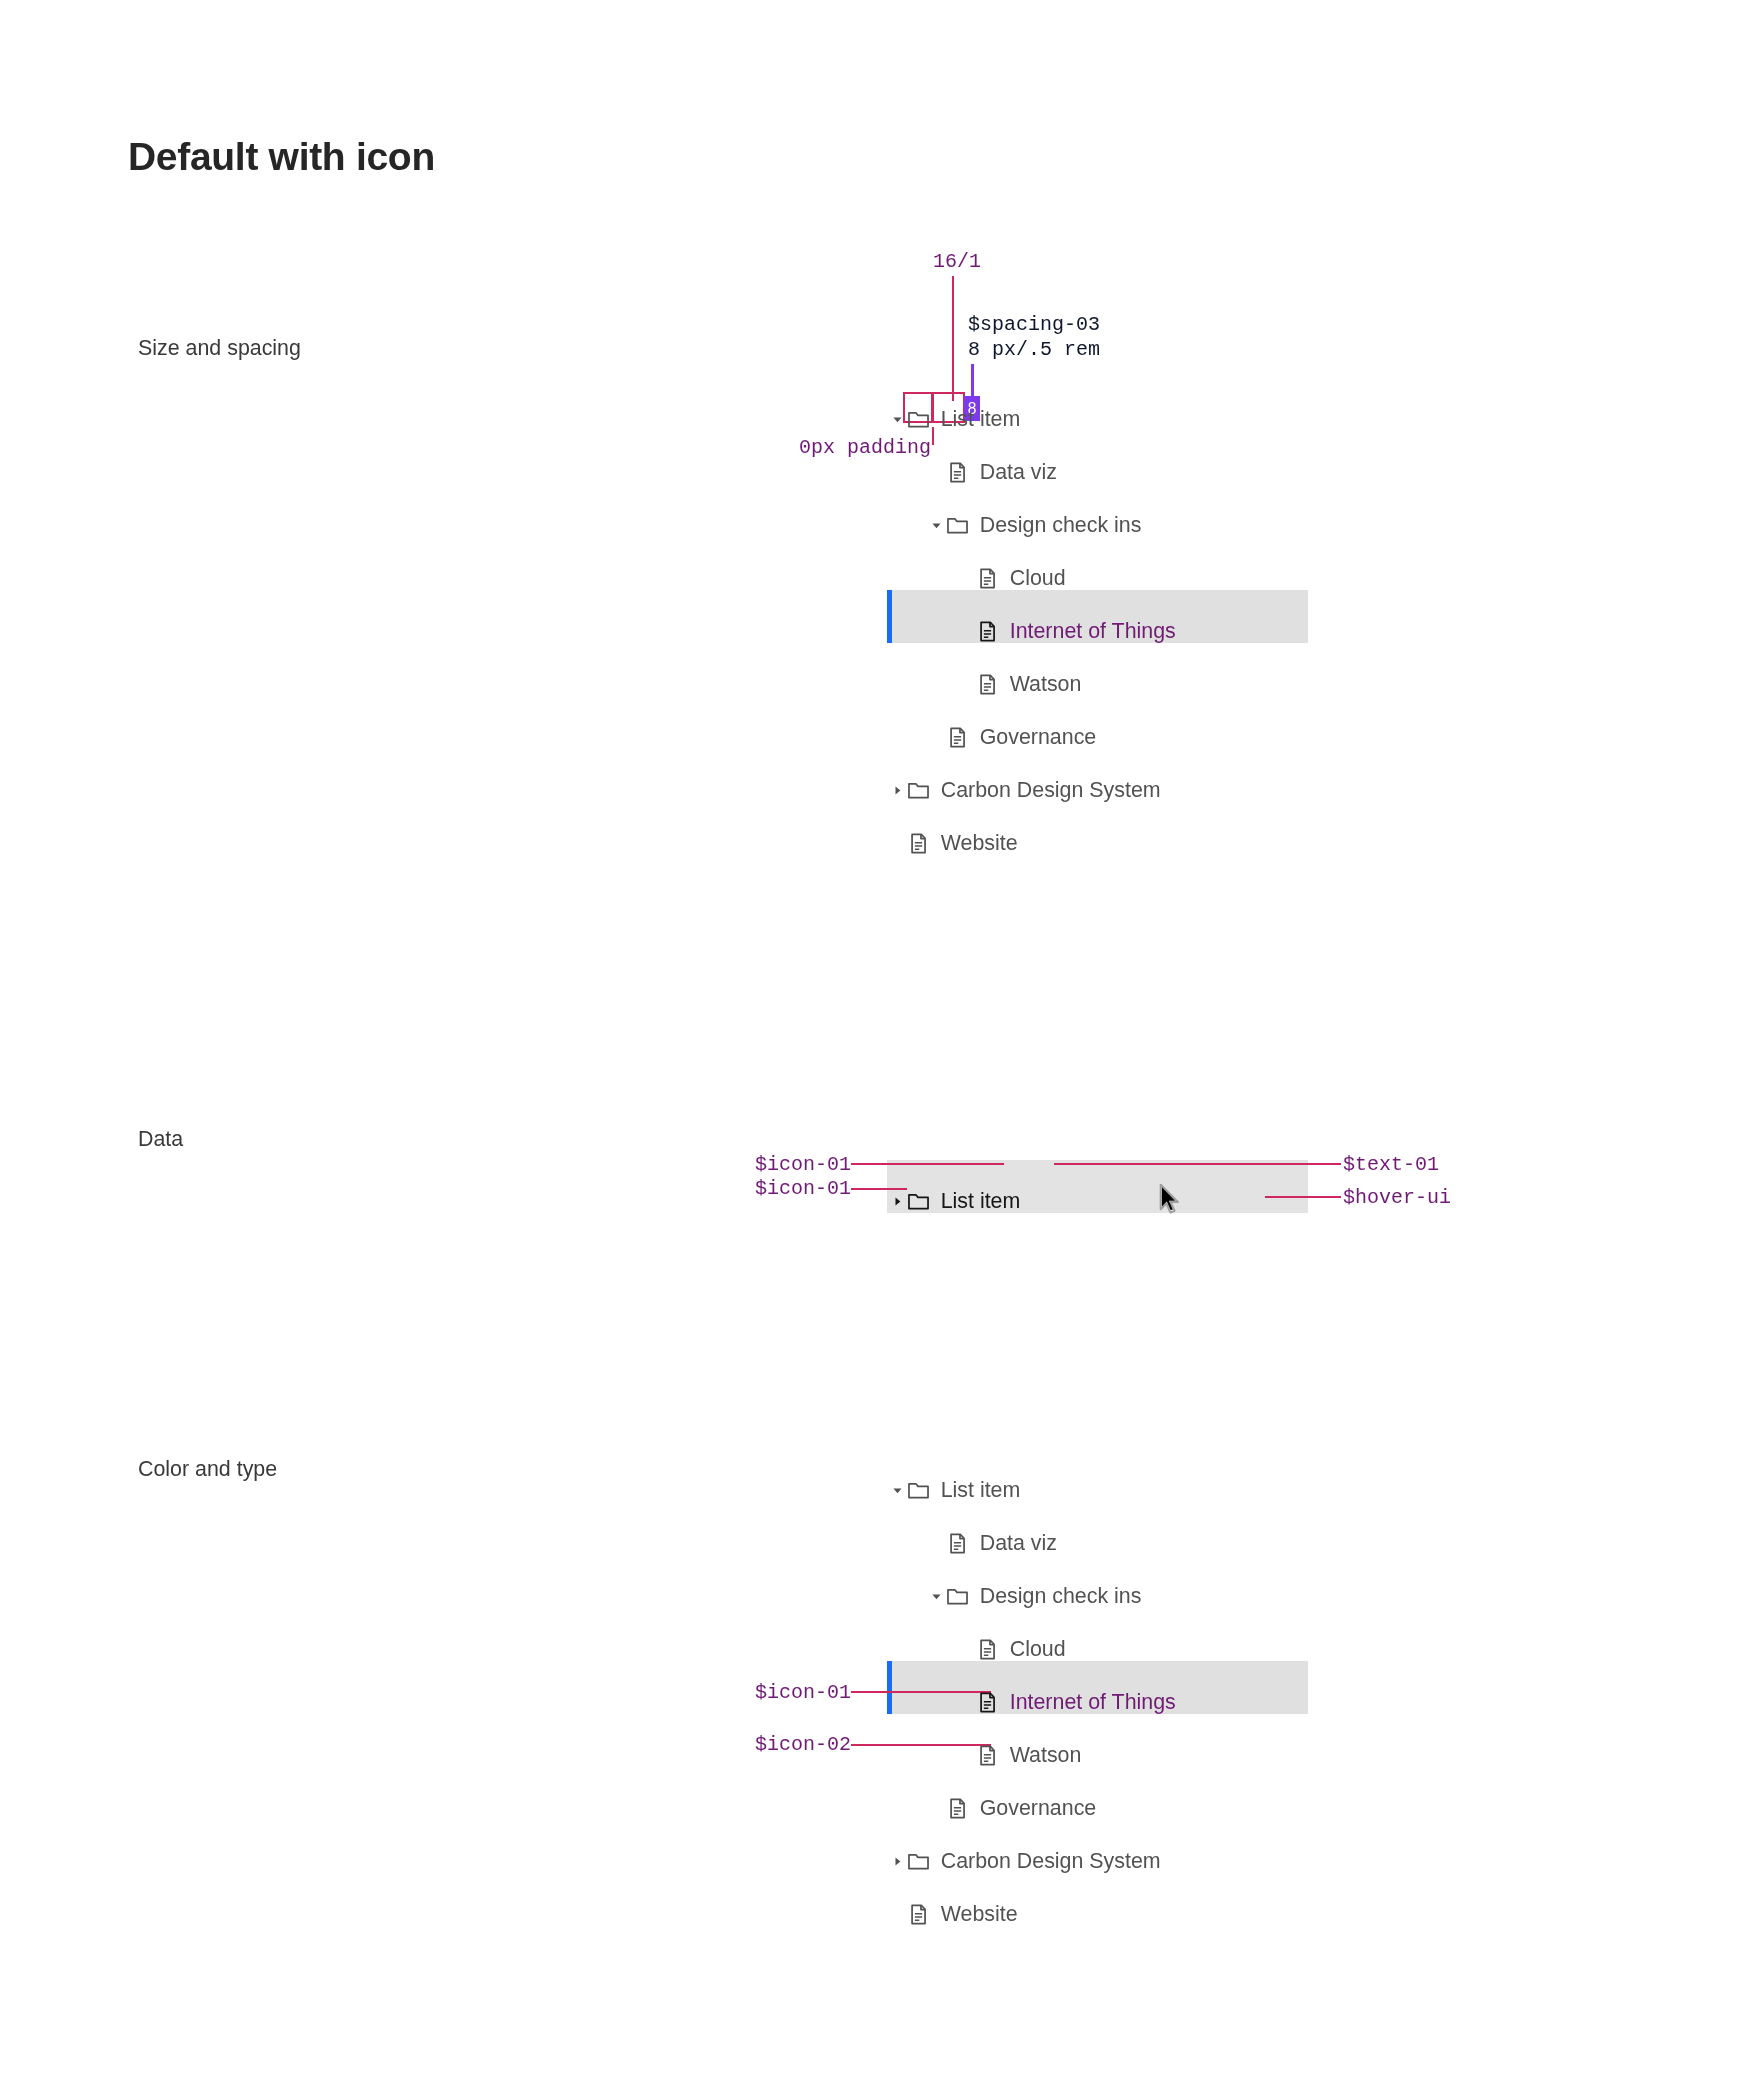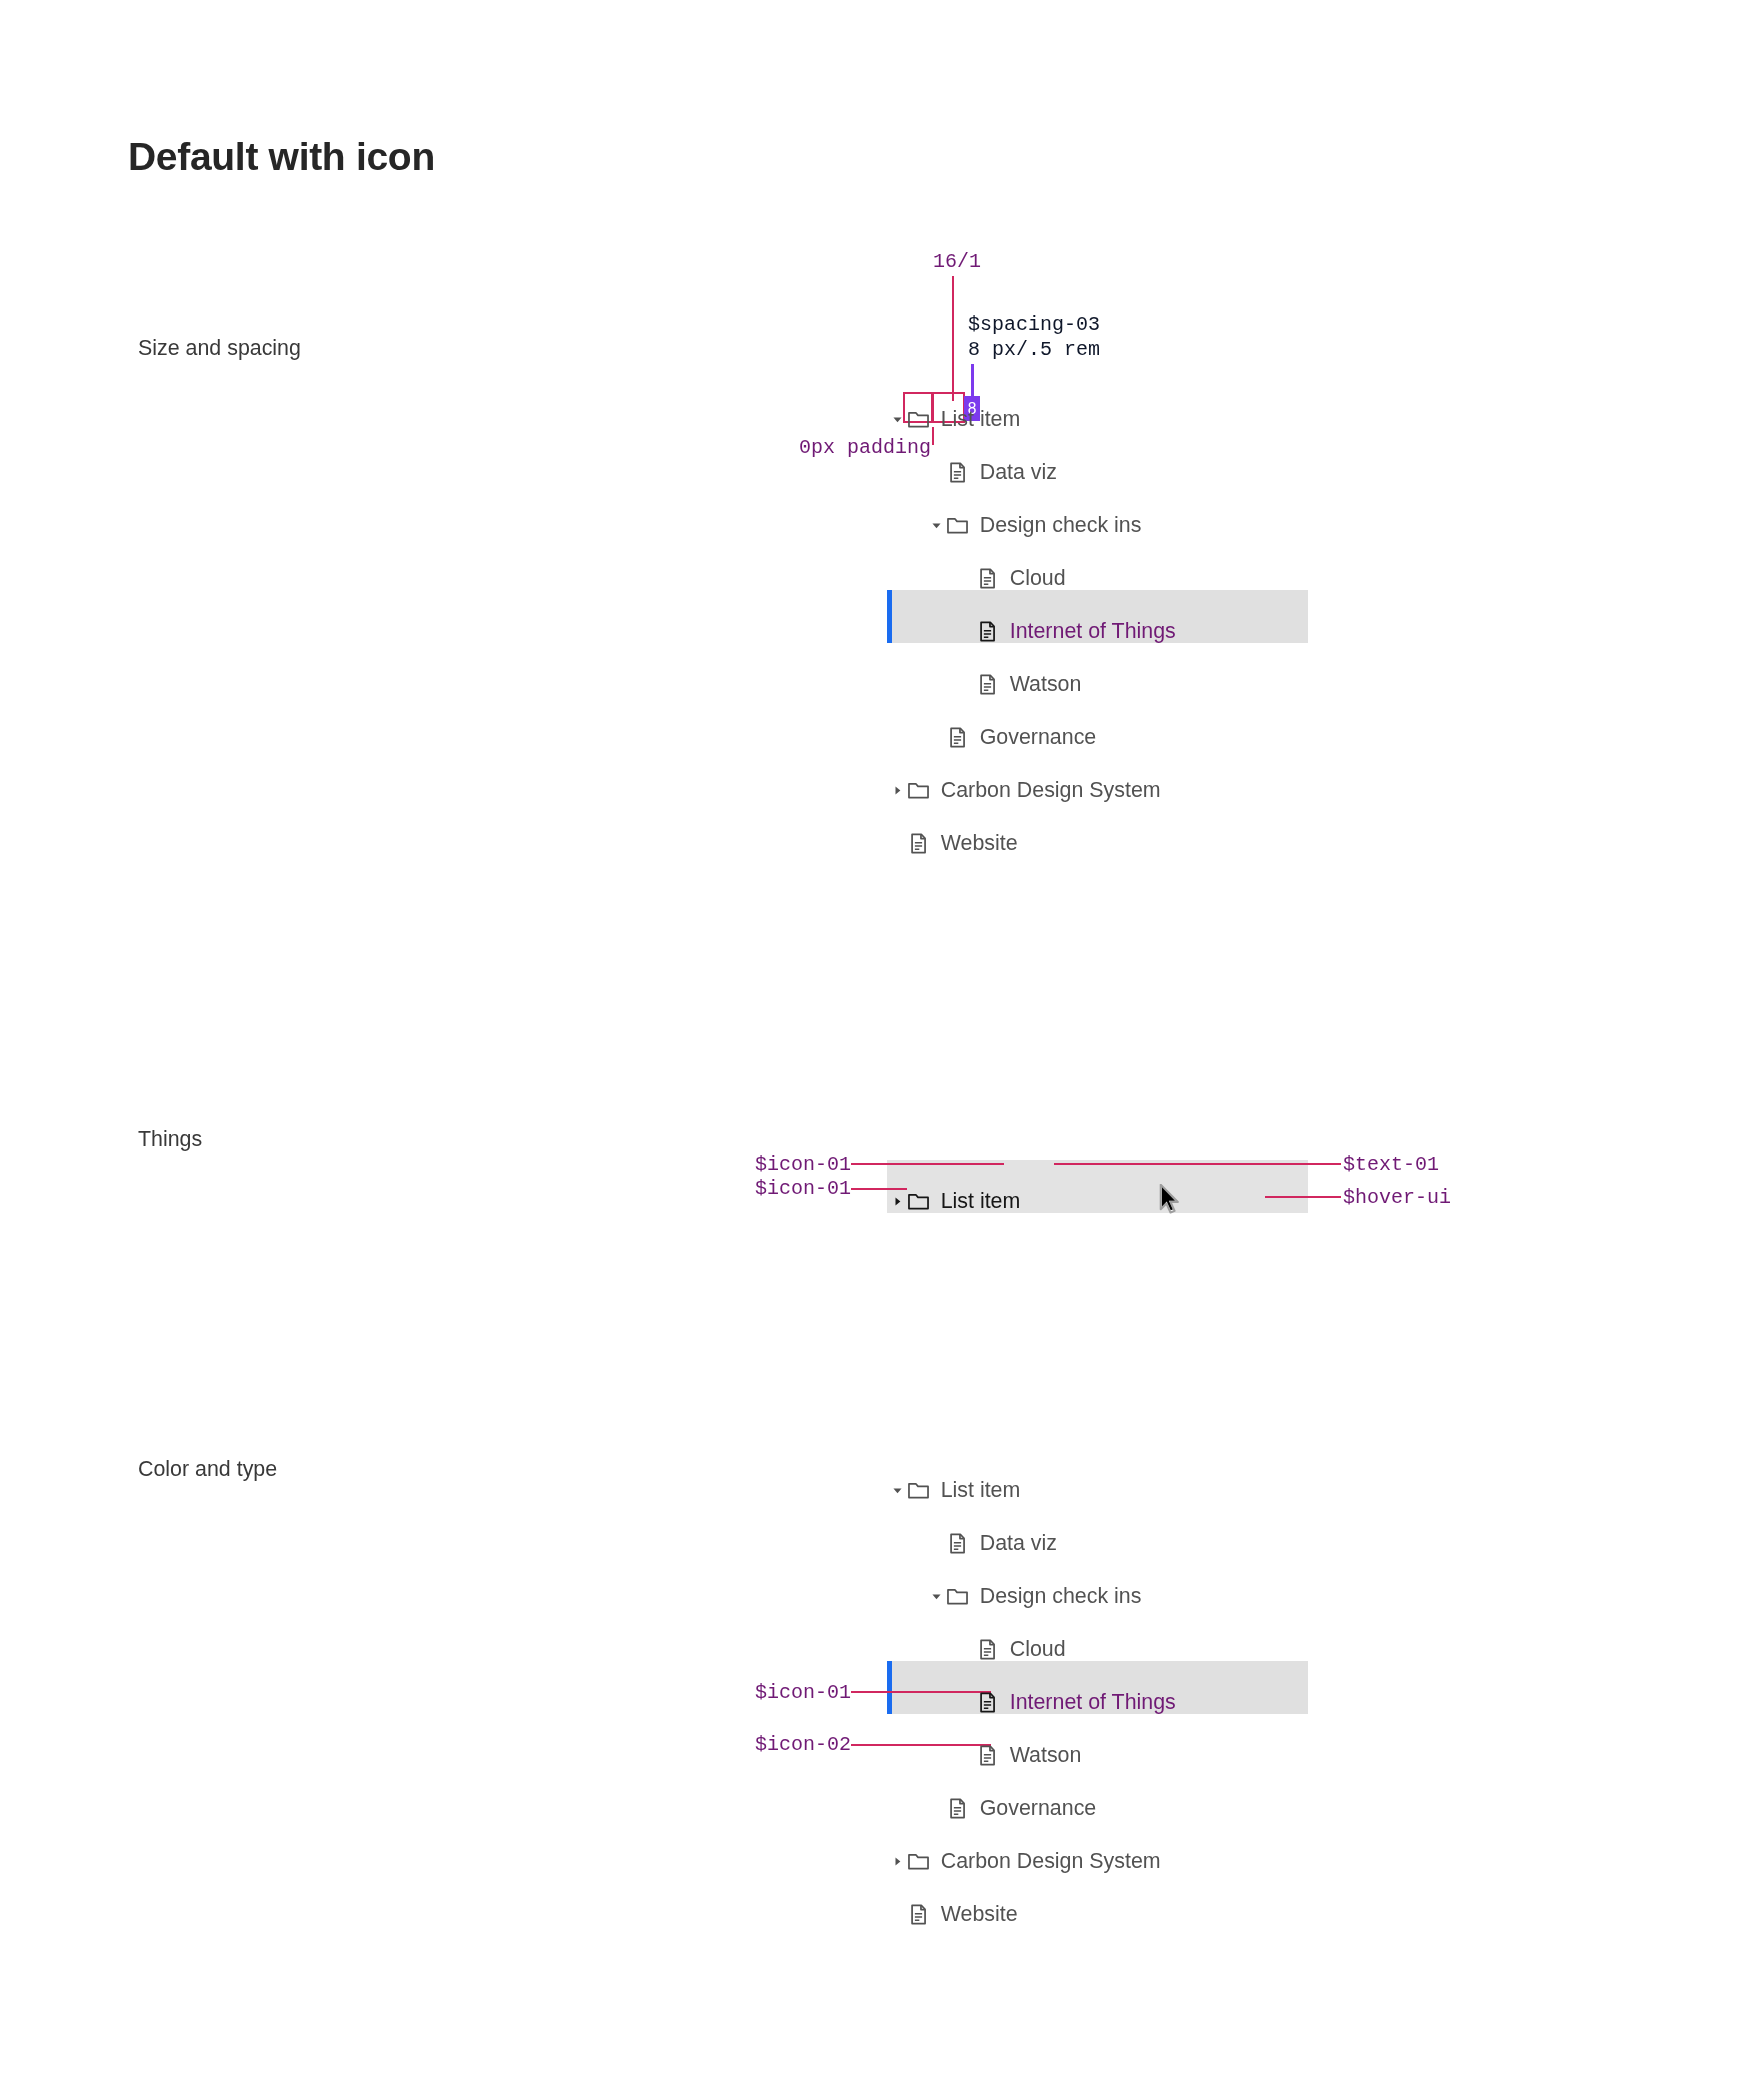--- a/index.html
+++ b/index.html
@@ -165,21 +165,21 @@
   }
 </style>
 </head>
 <body>
 
 <div class="page">
 
   <div id="page-title">Default with icon</div>
 
   <div class="section-label" id="label-size">Size and spacing</div>
-  <div class="section-label" id="label-hover">Things</div>
+  <div class="section-label" id="label-hover">Data</div>
   <div class="section-label" id="label-color">Color and type</div>
 
   <div class="tree" id="tree-size" style="left:887px; top:378px; width:421px;">
       <div class="tree-row">
         <div class="row-bg"></div>
         <div class="sel-bar"></div>
         <div class="row-inner d0">
           <span class="caret">
             <svg viewBox="0 0 16 16" width="13" height="13" xmlns="http://www.w3.org/2000/svg">
               <path d="M3 5.5 L13 5.5 L8 11.5 Z" fill="#525252"></path>

